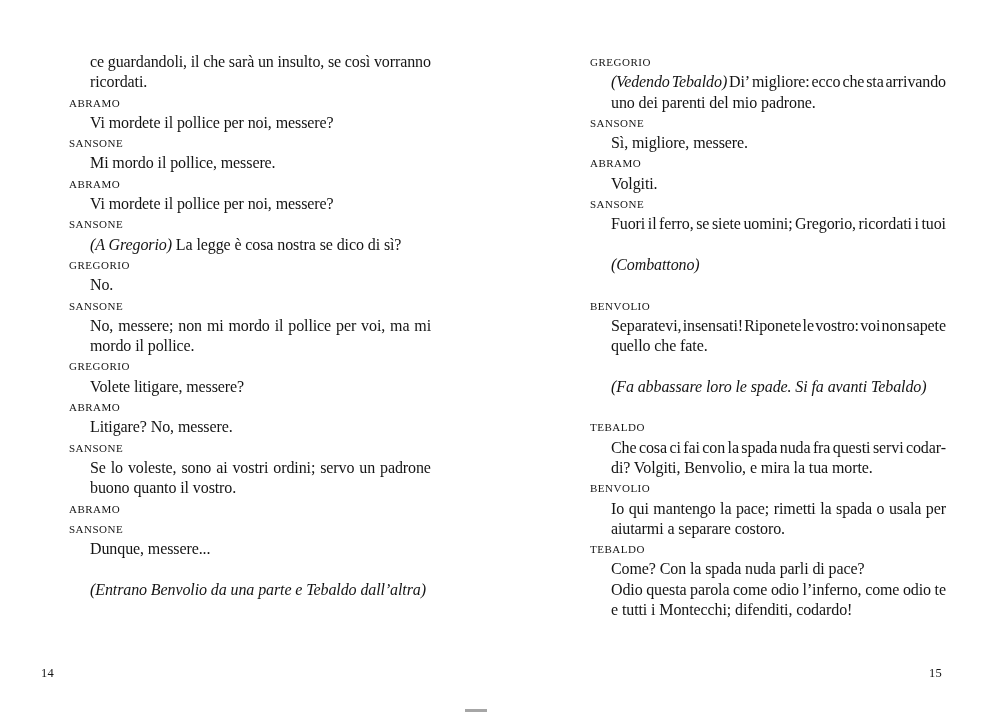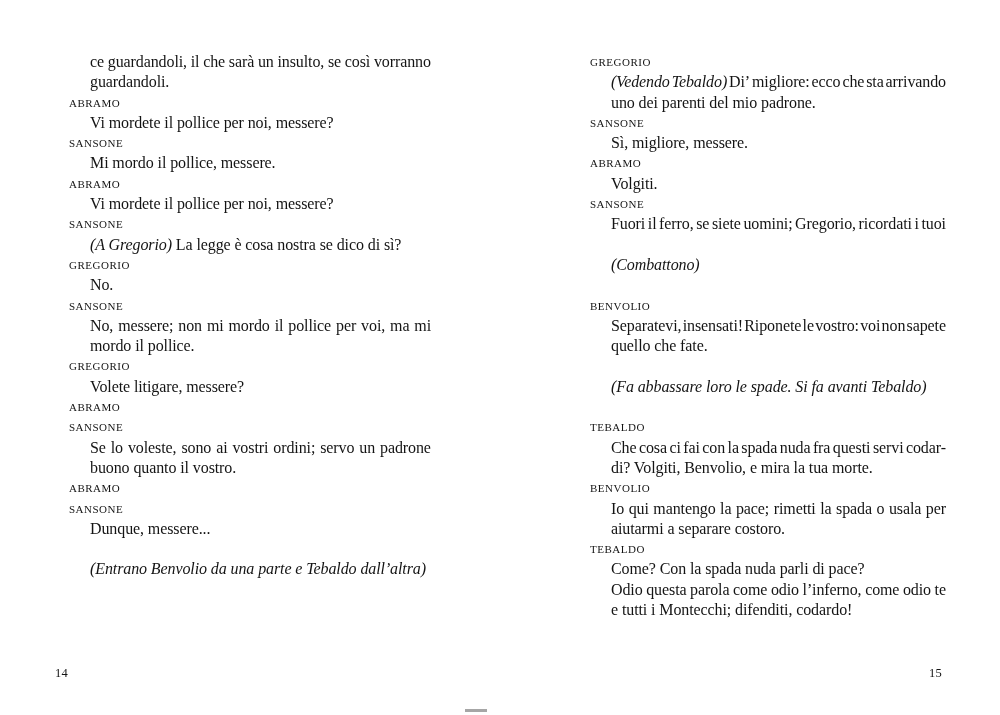--- a/index.html
+++ b/index.html
@@ -36,21 +36,21 @@
   }
   .line.justify span { flex: 0 0 auto; }
   .it { font-style: italic; }
 
   .pagenum {
     position: absolute;
     top: 666px;
     font-size: 12.5px;
     letter-spacing: 0.3px;
   }
-  .pagenum.left-num  { left: 55px; }
+  .pagenum.left-num  { left: 41px; }
   .pagenum.right-num { left: 929px; }
 
   .divider {
     position: absolute;
     left: 465px; top: 709px;
     width: 22px; height: 3px;
     background: #a6a6a6;
   }
 </style>
 </head>
@@ -64,21 +64,21 @@
         <span>guardandoli,</span>
         <span>il</span>
         <span>che</span>
         <span>sarà</span>
         <span>un</span>
         <span>insulto,</span>
         <span>se</span>
         <span>così</span>
         <span>vorranno</span>
       </div>
-      <div class="line dialogue"><span>guardandoli.</span></div>
+      <div class="line dialogue"><span>ricordati.</span></div>
       <div class="line speaker"><span>ABRAMO</span></div>
       <div class="line dialogue"><span>Vi mordete il pollice per noi, messere?</span></div>
       <div class="line speaker"><span>SANSONE</span></div>
       <div class="line dialogue"><span>Mi mordo il pollice, messere.</span></div>
       <div class="line speaker"><span>ABRAMO</span></div>
       <div class="line dialogue"><span>Vi mordete il pollice per noi, messere?</span></div>
       <div class="line speaker"><span>SANSONE</span></div>
       <div class="line dialogue"><span class="it">(A Gregorio)</span><span> La legge è cosa nostra se dico di sì?</span></div>
       <div class="line speaker"><span>GREGORIO</span></div>
       <div class="line dialogue"><span>No.</span></div>
@@ -93,20 +93,21 @@
         <span>pollice</span>
         <span>per</span>
         <span>voi,</span>
         <span>ma</span>
         <span>mi</span>
       </div>
       <div class="line dialogue"><span>mordo il pollice.</span></div>
       <div class="line speaker"><span>GREGORIO</span></div>
       <div class="line dialogue"><span>Volete litigare, messere?</span></div>
       <div class="line speaker"><span>ABRAMO</span></div>
+      <div class="line dialogue"><span>Litigare? No, messere.</span></div>
       <div class="line speaker"><span>SANSONE</span></div>
       <div class="line dialogue justify">
         <span>Se</span>
         <span>lo</span>
         <span>voleste,</span>
         <span>sono</span>
         <span>ai</span>
         <span>vostri</span>
         <span>ordini;</span>
         <span>servo</span>

